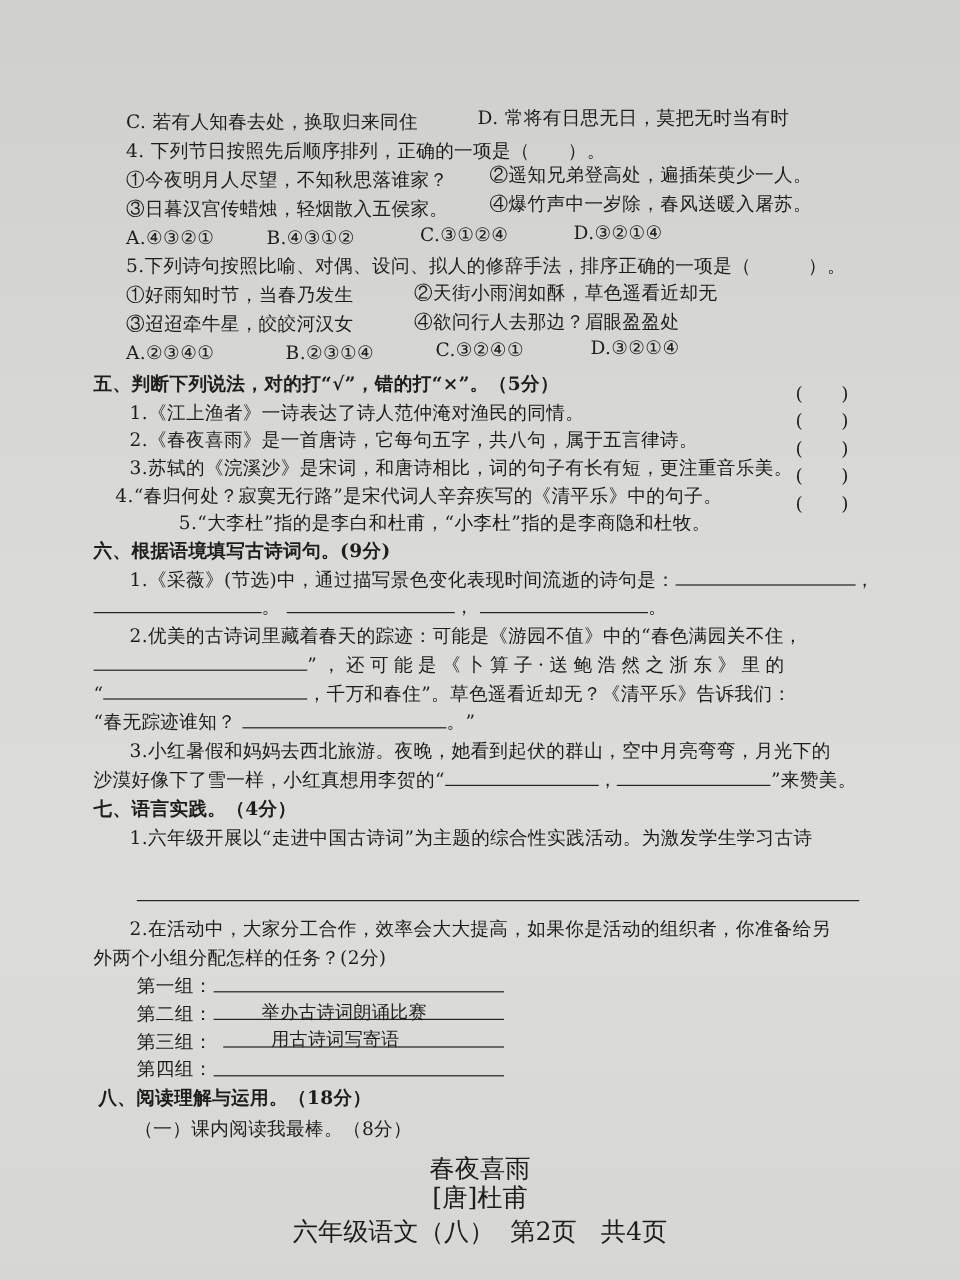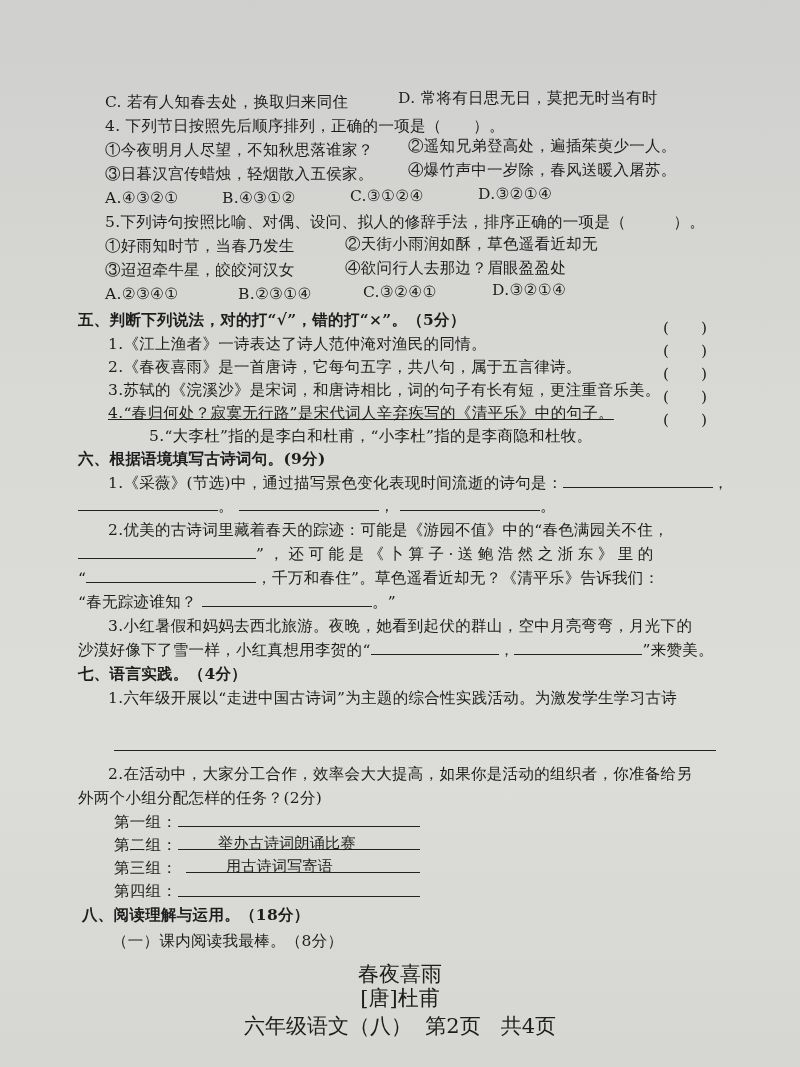--- a/index.html
+++ b/index.html
@@ -42,21 +42,21 @@
   <div class="ln" style="left:345px;top:258px;">④欲问行人去那边？眉眼盈盈处</div>
   <div class="ln" style="left:105px;top:284px;text-align:center;">A.②③④①</div>
   <div class="ln" style="left:238px;top:284px;">B.②③①④</div>
   <div class="ln" style="left:363px;top:282px;">C.③②④①</div>
   <div class="ln" style="left:492px;top:280px;">D.③②①④</div>
 
   <div class="ln sec" style="left:78px;top:310px;">五、判断下列说法，对的打“√”，错的打“×”。（5分）</div>
   <div class="ln" style="left:108px;top:334px;">1.《江上渔者》一诗表达了诗人范仲淹对渔民的同情。</div>
   <div class="ln" style="left:108px;top:357px;">2.《春夜喜雨》是一首唐诗，它每句五字，共八句，属于五言律诗。</div>
   <div class="ln" style="left:108px;top:380px;">3.苏轼的《浣溪沙》是宋词，和唐诗相比，词的句子有长有短，更注重音乐美。</div>
-  <div class="ln" style="left:108px;top:403px;text-decoration:underline;">4.“春归何处？寂寞无行路”是宋代词人辛弃疾写的《清平乐》中的句子。</div>
+  <div class="ln" style="left:96px;top:403px;">4.“春归何处？寂寞无行路”是宋代词人辛弃疾写的《清平乐》中的句子。</div>
   <div class="ln" style="left:108px;top:426px;margin-left:41px;">5.“大李杜”指的是李白和杜甫，“小李杜”指的是李商隐和杜牧。</div>
   <div class="ln" style="left:663px;top:318px;">(　　)</div>
   <div class="ln" style="left:663px;top:341px;">(　　)</div>
   <div class="ln" style="left:663px;top:364px;">(　　)</div>
   <div class="ln" style="left:663px;top:387px;">(　　)</div>
   <div class="ln" style="left:663px;top:410px;">(　　)</div>
 
   <div class="ln sec" style="left:78px;top:449px;">六、根据语境填写古诗词句。(9分)</div>
   <div class="ln" style="left:108px;top:473px;">
     <span>1.《采薇》(节选)中，通过描写景色变化表现时间流逝的诗句是：</span><span class="blank" style="width:150px;"></span><span>，</span>

